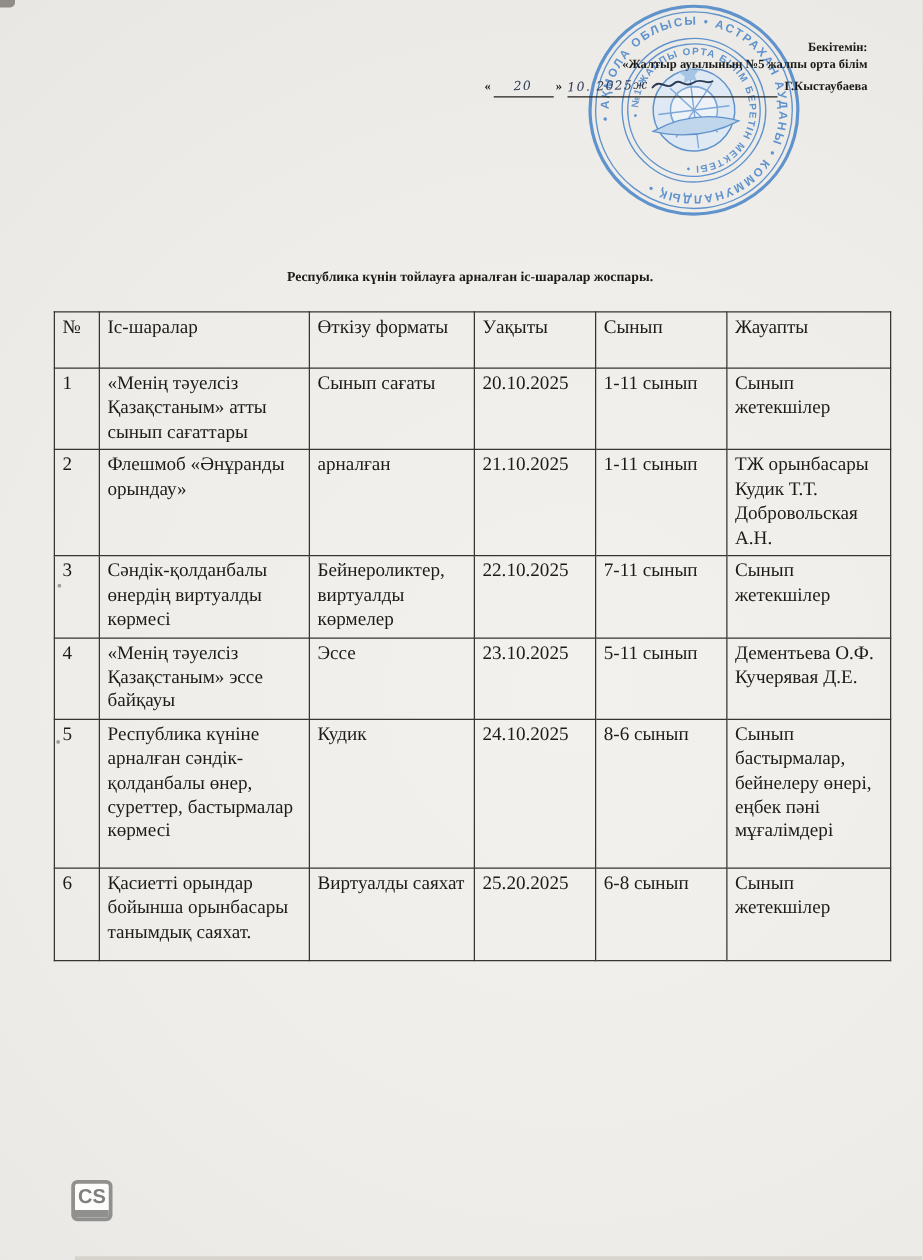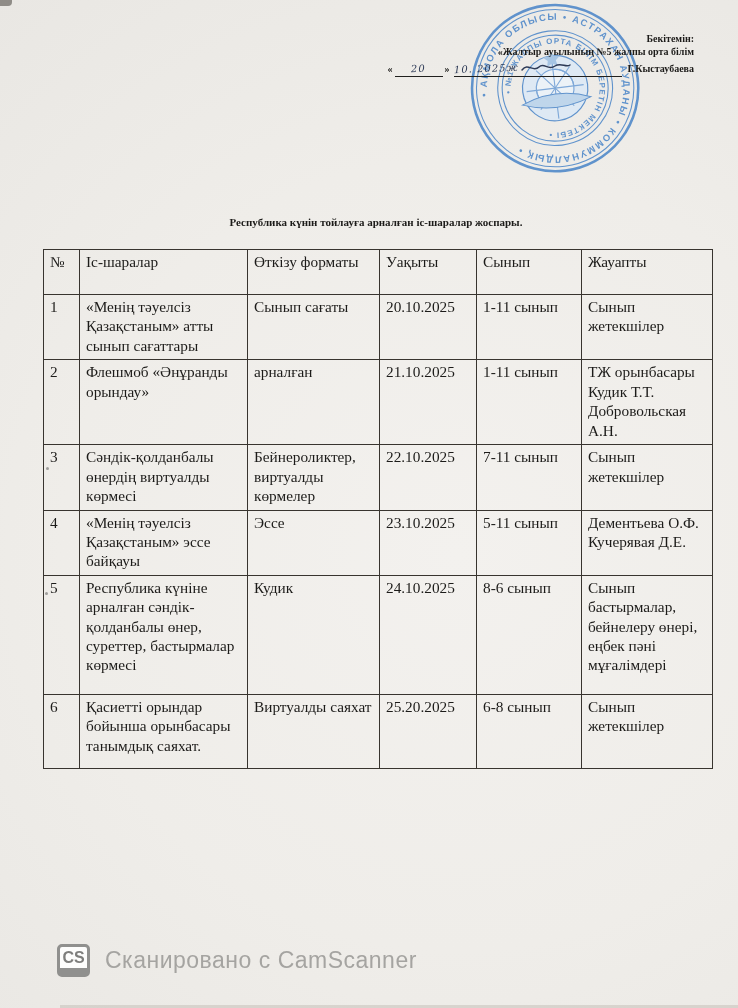--- a/index.html
+++ b/index.html
@@ -190,17 +190,16 @@
         <td>6-8 сынып</td>
         <td>Сынып жетекшілер</td>
       </tr>
     </tbody>
   </table>
 
   <div class="watermark">
     <div class="cs-badge">
       <span>CS</span>
     </div>
-    <div class="wm-text">Сканировано с CamScanner</div>
   </div>
 
   <div class="bottom-edge"></div>
 </div>
 
 </body></html>

